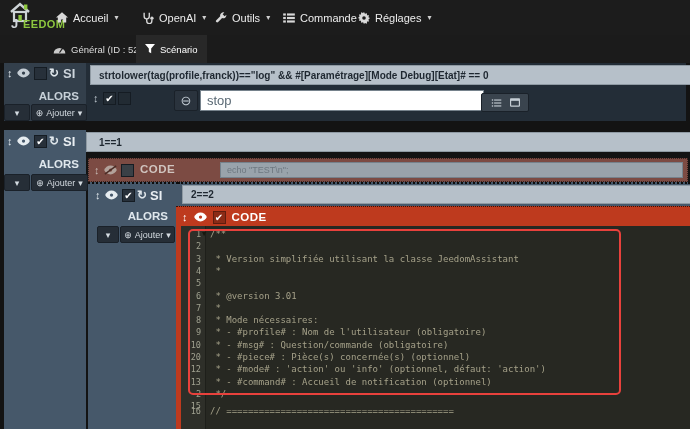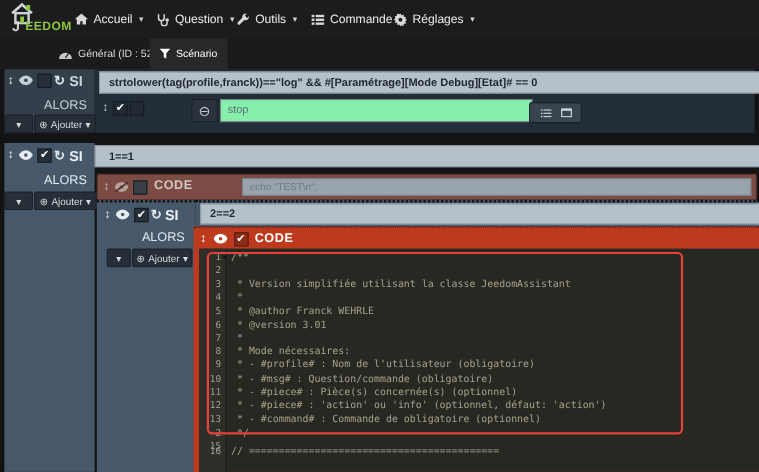--- a/index.html
+++ b/index.html
@@ -21,29 +21,29 @@
   .tabbar{left:0;top:35px;width:690px;height:28px;background:#1b1b1b;}
   .backbtn{left:26px;top:42px;width:15px;height:15px;color:#9a9a9a;cursor:pointer;}
   .tab{top:0;height:28px;display:flex;align-items:center;gap:5px;font-size:9.5px;color:#dcdcdc;padding:0 9px;cursor:pointer;}
   .tab1{left:44px;}
   .tab2{left:136px;background:#282828;color:#fff;}
   .tab-underline{left:136px;top:61px;width:68px;height:2px;background:#8caa39;}
   .tab-icon{color:#c9c9c9;}
 
   
   .kw-si{font-weight:bold;font-size:13px;color:#e9eef2;}
-  .kw-alors{font-weight:normal;font-size:11.5px;color:#dfe7ed;text-align:right;}
+  .kw-alors{font-weight:bold;font-size:11.5px;color:#dfe7ed;text-align:right;}
   .ico{color:#dfe6eb;font-size:11px;font-weight:bold;line-height:12px;}
   .cb{width:11px;height:11px;background:#27303a;border:1px solid #151c23;
       display:flex;align-items:center;justify-content:center;color:#fff;font-size:10px;line-height:11px;}
   .smallbtn{background:#262e37;border:1px solid #1a2129;border-radius:2px;color:#d4dbe1;
             font-size:9px;display:flex;align-items:center;justify-content:center;gap:3px;cursor:pointer;}
   .expr{background:#b6c0c9;border:1px solid #8f9aa3;color:#1e2730;font-weight:bold;font-size:10px;
         display:flex;align-items:center;white-space:nowrap;overflow:hidden;}
-  .dimInput{background:#86efac;border:1px solid #76828c;color:#5b6a75;font-size:10px;
+  .dimInput{background:#ffffff;border:1px solid #76828c;color:#5b6a75;font-size:13px;
         display:flex;align-items:center;white-space:nowrap;overflow:hidden;}
 
   
   .blockA-side{left:4px;top:63px;width:82px;height:58px;background:#333f4b;}
   .blockA-content{left:86px;top:63px;width:600px;height:58px;background:#232d37;}
 
   
   .blockB-side{left:4px;top:130px;width:82px;height:299px;background:#46586a;}
   .codeRowB{left:88px;top:158px;width:598px;height:22px;background:#7c4b43;border:1px dotted rgba(0,0,0,.55);}
   .codeRowB .ico{color:#c5b8b2;}
@@ -74,39 +74,39 @@
     <svg width="30" height="22" viewBox="0 0 30 22">
       <path d="M4 10 13 2l9 8" fill="none" stroke="#cdd3d6" stroke-width="2.4"></path>
       <rect x="17" y="2.5" width="3.4" height="5" fill="#8dc63f"></rect>
       <rect x="7" y="10" width="12" height="9" fill="none" stroke="#cdd3d6" stroke-width="2.2"></rect>
       <rect x="11.4" y="13" width="3.4" height="6" fill="#8dc63f"></rect>
     </svg>
     <span class="abs brand-j">J</span>
     <span class="abs brand-txt">EEDOM</span>
   </div>
 
-  <div class="abs menu" style="left:68px;">
+  <div class="abs menu" style="left:56px;">
     <span class="menu-icon">
       <svg width="12" height="11" viewBox="0 0 16 14">
           <path d="M8 0 0 7h2.4v6.5h4.2V9.5h2.8v4H13.6V7H16z" fill="currentColor"></path>
         </svg>
     </span>
     <span>Accueil</span>
     <span class="caret">▾</span>
   </div>
 
   <div class="abs menu" style="left:142px;">
     <span class="menu-icon">
       <svg width="12" height="12" viewBox="0 0 14 14">
         <path d="M2.5 1v4a3 3 0 0 0 6 0V1" fill="none" stroke="currentColor" stroke-width="1.6"></path>
         <path d="M5.5 8.2v2.3a3 3 0 0 0 6 0V8.8" fill="none" stroke="currentColor" stroke-width="1.6"></path>
         <circle cx="11.6" cy="7.2" r="1.9" fill="currentColor"></circle>
       </svg>
     </span>
-    <span>Question</span>
+    <span>OpenAI</span>
     <span class="caret">▾</span>
   </div>
 
   <div class="abs menu" style="left:215px;">
     <span class="menu-icon">
       <svg width="12" height="12" viewBox="0 0 14 14">
         <path d="M13.2 3.2a3.6 3.6 0 0 1-4.9 3.9L3.7 11.7a1.55 1.55 0 0 1-2.2-2.2L6.1 4.9A3.6 3.6 0 0 1 10.9.7L8.9 2.7l2.4 2.4 2-2z" fill="currentColor"></path>
       </svg>
     </span>
     <span>Outils</span>
@@ -311,21 +311,20 @@
   <div class="cline" style="top:26.6px;">
       <span class="cnum">3</span>
       <span class="ctext"> * Version simplifiée utilisant la classe JeedomAssistant</span>
     </div>
   <div class="cline" style="top:38.9px;">
       <span class="cnum">4</span>
       <span class="ctext"> *</span>
     </div>
   <div class="cline" style="top:51.2px;">
       <span class="cnum">5</span>
-      <span class="ctext"> * @author Franck WEHRLE</span>
     </div>
   <div class="cline" style="top:63.5px;">
       <span class="cnum">6</span>
       <span class="ctext"> * @version 3.01</span>
     </div>
   <div class="cline" style="top:75.8px;">
       <span class="cnum">7</span>
       <span class="ctext"> *</span>
     </div>
   <div class="cline" style="top:88.1px;">
@@ -334,30 +333,30 @@
     </div>
   <div class="cline" style="top:100.4px;">
       <span class="cnum">9</span>
       <span class="ctext"> * - #profile# : Nom de l'utilisateur (obligatoire)</span>
     </div>
   <div class="cline" style="top:112.7px;">
       <span class="cnum">10</span>
       <span class="ctext"> * - #msg# : Question/commande (obligatoire)</span>
     </div>
   <div class="cline" style="top:125px;">
-      <span class="cnum">11</span>
+      <span class="cnum">20</span>
       <span class="ctext"> * - #piece# : Pièce(s) concernée(s) (optionnel)</span>
     </div>
   <div class="cline" style="top:137.3px;padding-left:44px;">
       <span class="cnum">12</span>
-      <span class="ctext"> * - #piece# : 'action' ou 'info' (optionnel, défaut: 'action')</span>
+      <span class="ctext"> * - #mode# : 'action' ou 'info' (optionnel, défaut: 'action')</span>
     </div>
   <div class="cline" style="top:149.6px;padding-left:44px;">
       <span class="cnum">13</span>
-      <span class="ctext"> * - #command# : Commande de obligatoire (optionnel)</span>
+      <span class="ctext"> * - #command# : Accueil de notification (optionnel)</span>
     </div>
   <div class="cline" style="top:161.9px;">
       <span class="cnum">2</span>
       <span class="ctext"> */</span>
     </div>
   <div class="cline" style="top:174.2px;">
       <span class="cnum">15</span>
       <span class="ctext"></span>
     </div>
   <div class="cline" style="top:179px;">

